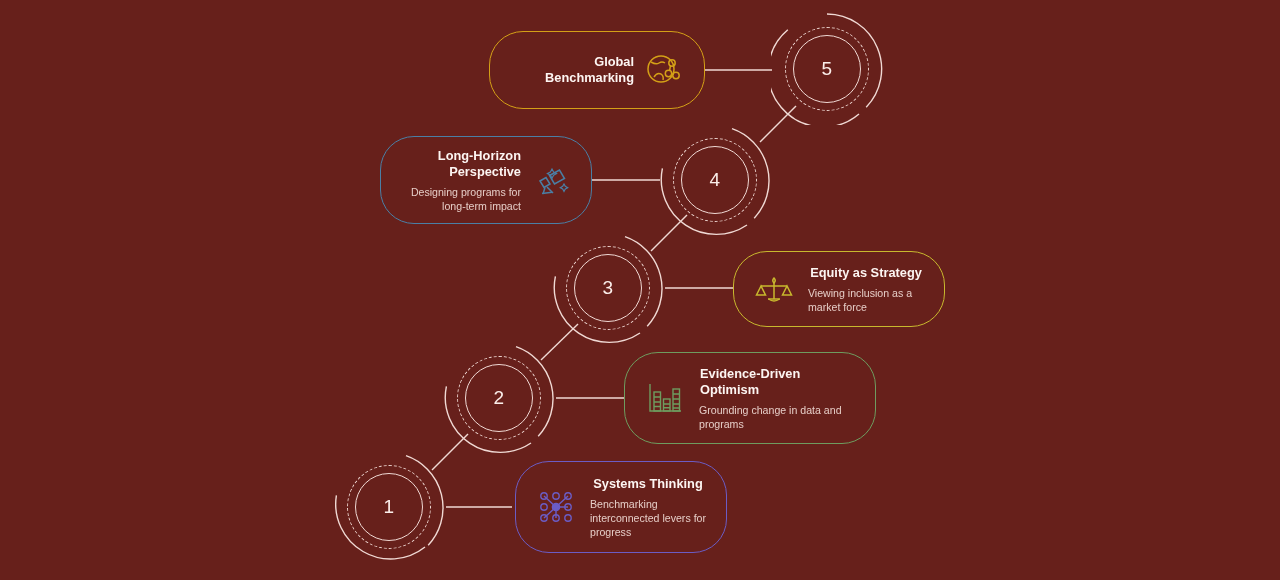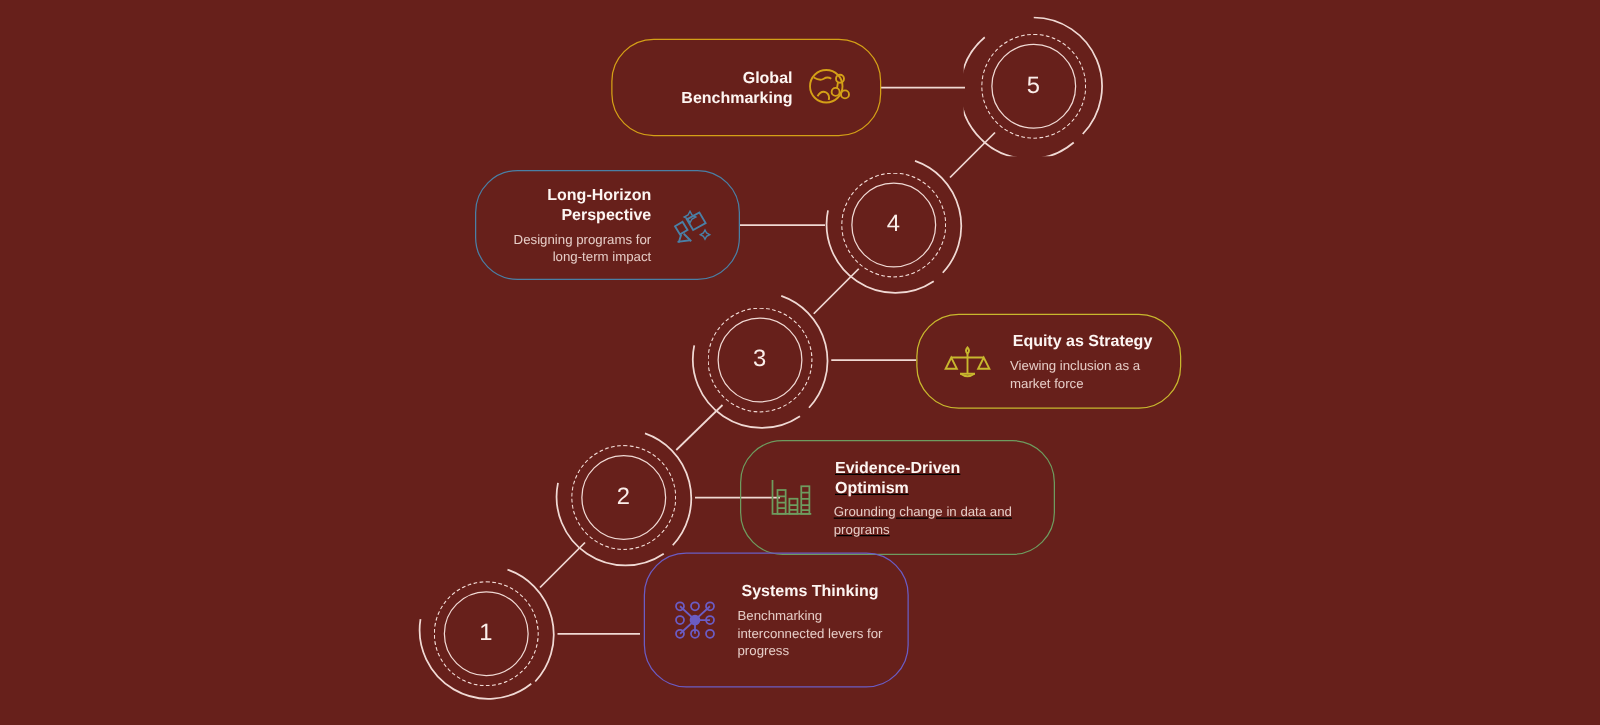--- a/index.html
+++ b/index.html
@@ -243,21 +243,21 @@
   <div class="step-node" style="left:443px; top:342px;">
     <svg class="ring-outer" viewBox="0 0 112 112" xmlns="http://www.w3.org/2000/svg">
       <path d="M 73 4.7 A 55 55 0 0 1 95.2 94.2" fill="none" stroke="#f0d9d4" stroke-width="1.4"></path>
       <path d="M 88 101 A 55 55 0 0 1 3.4 44.3" fill="none" stroke="#f0d9d4" stroke-width="1.4"></path>
     </svg>
     <div class="ring-dashed"></div>
     <div class="ring-inner"></div>
     <div class="step-number">2</div>
   </div>
 
-  <div class="card right-card" style="left:592px; top:352px; width:252px; height:92px; border-color:#6e9c5f;text-decoration:underline;">
+  <div class="card right-card" style="left:624px; top:352px; width:252px; height:92px; border-color:#6e9c5f;">
     <div class="card-icon">
       <svg viewBox="0 0 40 40" width="40" height="40" xmlns="http://www.w3.org/2000/svg" fill="none" stroke="#6e9c5f" stroke-width="1.4">
         <path d="M 5 6 L 5 33 L 36 33"></path>
         <rect x="9" y="14" width="6.5" height="19"></rect>
         <path d="M 9 19 h 6.5 M 9 24 h 6.5 M 9 28.5 h 6.5"></path>
         <rect x="18.5" y="21" width="6.5" height="12"></rect>
         <path d="M 18.5 26 h 6.5 M 18.5 29.8 h 6.5"></path>
         <rect x="28" y="11" width="6.5" height="22"></rect>
         <path d="M 28 16 h 6.5 M 28 21 h 6.5 M 28 26 h 6.5 M 28 30 h 6.5"></path>
       </svg>
@@ -271,21 +271,21 @@
   <div class="step-node" style="left:333px; top:451px;">
     <svg class="ring-outer" viewBox="0 0 112 112" xmlns="http://www.w3.org/2000/svg">
       <path d="M 73 4.7 A 55 55 0 0 1 95.2 94.2" fill="none" stroke="#f0d9d4" stroke-width="1.4"></path>
       <path d="M 92 96 A 55 55 0 0 1 3.4 44.3" fill="none" stroke="#f0d9d4" stroke-width="1.4"></path>
     </svg>
     <div class="ring-dashed"></div>
     <div class="ring-inner"></div>
     <div class="step-number">1</div>
   </div>
 
-  <div class="card right-card" style="left:515px; top:442px; width:212px; height:108px; border-color:#6b5cc4;">
+  <div class="card right-card" style="left:515px; top:461px; width:212px; height:92px; border-color:#6b5cc4;">
     <div class="card-icon">
       <svg viewBox="0 0 40 40" width="40" height="40" xmlns="http://www.w3.org/2000/svg" fill="none" stroke="#6b5cc4" stroke-width="1.4">
         <path d="M 8 9 L 20 20 L 32 9 M 20 20 L 32 20 M 20 20 L 8 31 M 20 20 L 20 31"></path>
         <circle cx="8" cy="9" r="3.2"></circle>
         <circle cx="20" cy="9" r="3.2"></circle>
         <circle cx="32" cy="9" r="3.2"></circle>
         <circle cx="8" cy="20" r="3.2"></circle>
         <circle cx="20" cy="20" r="3.6" fill="#6b5cc4"></circle>
         <circle cx="32" cy="20" r="3.2"></circle>
         <circle cx="8" cy="31" r="3.2"></circle>

